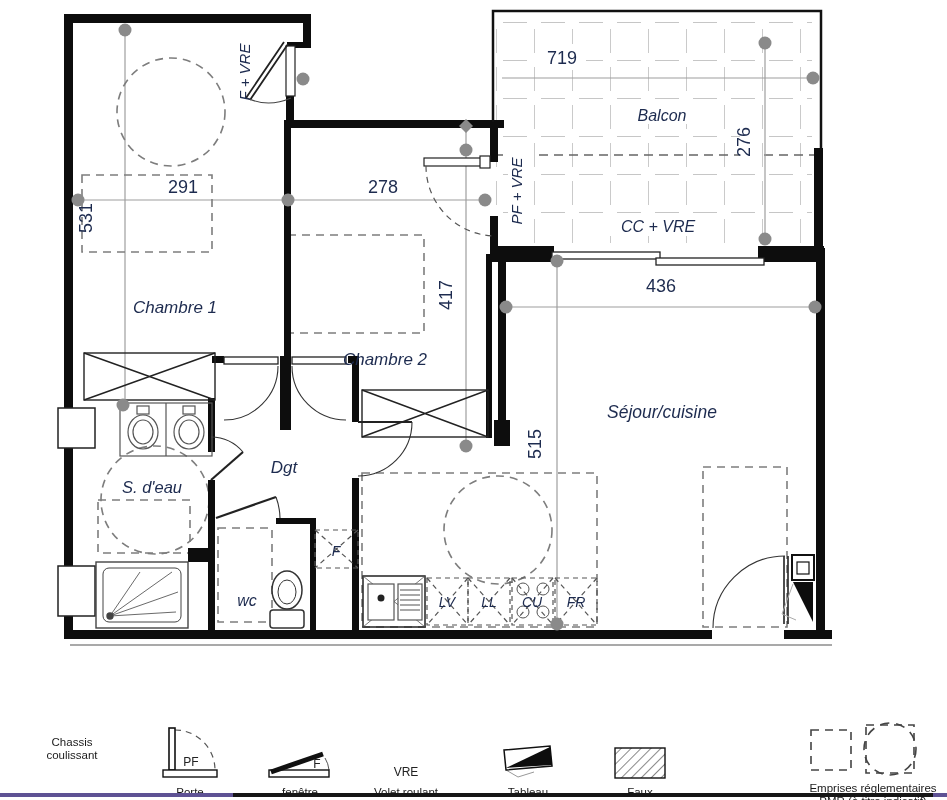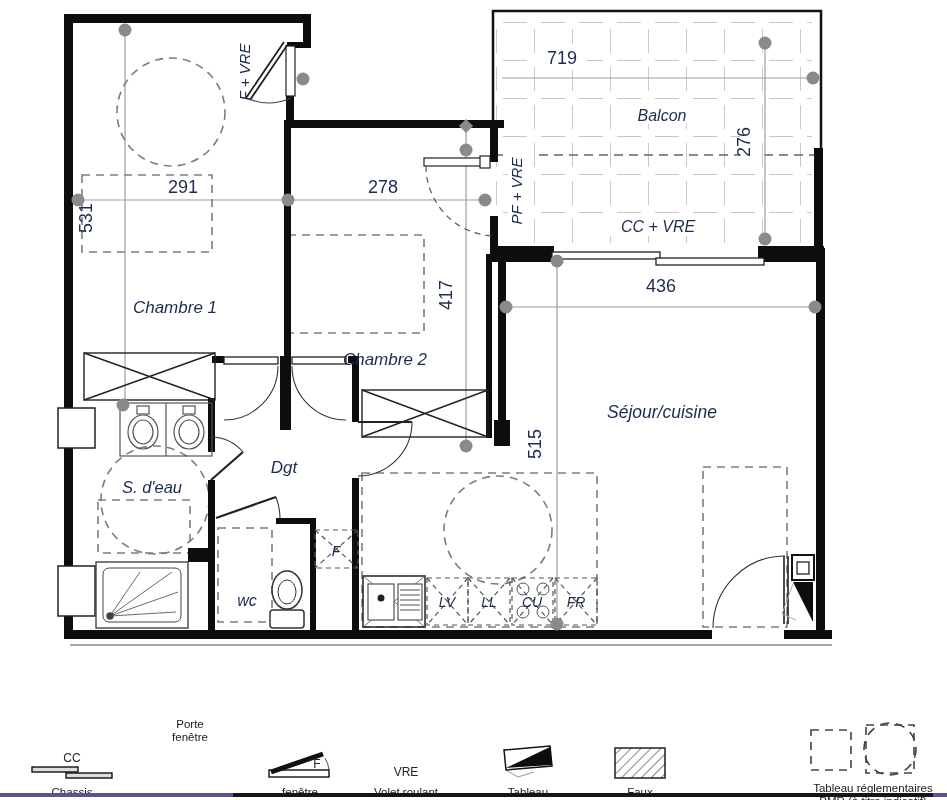--- a/index.html
+++ b/index.html
@@ -253,36 +253,35 @@
     <text class="app-label" x="489" y="607" font-size="14">LL</text>
     <text class="app-label" x="532" y="607" font-size="14">CU</text>
     <text class="app-label" x="576" y="607" font-size="14">FR</text>
     <text class="app-label" x="336" y="556" font-size="14">F</text>
   </g>
 </svg>
 
 <div class="legend">
 
   <div class="lg-item" style="left:22px;top:20px;width:100px;">
-    <div class="lg-sym">
-      <div style="display:flex;flex-direction:column;align-items:center;">
-        <span class="lg-code">CC</span>
-        <svg width="82" height="14">
-          <rect x="1" y="1" width="46" height="5" fill="#ddd" stroke="#111" stroke-width="1.4"></rect>
-          <rect x="35" y="7" width="46" height="5" fill="#ddd" stroke="#111" stroke-width="1.4"></rect>
-        </svg>
-      </div>
-    </div>
     <div class="lg-lbl">
       <div>Chassis</div>
       <div>coulissant</div>
     </div>
   </div>
 
   <div class="lg-item" style="left:145px;top:2px;width:90px;">
+    <div class="lg-sym" style="height:68px;">
+      <svg width="62" height="54">
+        <path d="M16,4 A40,40 0 0 1 56,44" stroke="#555" stroke-width="1.2" stroke-dasharray="6 5" fill="none"></path>
+        <rect x="10" y="2" width="6" height="42" fill="#fff" stroke="#111" stroke-width="1.6"></rect>
+        <rect x="4" y="44" width="54" height="7" fill="#fff" stroke="#111" stroke-width="1.4"></rect>
+        <text x="32" y="40" font-size="12" fill="#222" text-anchor="middle">PF</text>
+      </svg>
+    </div>
     <div class="lg-lbl">
       <div>Porte</div>
       <div>fenêtre</div>
     </div>
   </div>
 
   <div class="lg-item" style="left:255px;top:34px;width:90px;">
     <div class="lg-sym" style="height:36px;">
       <svg width="66" height="32">
         <path d="M58,10 A28,28 0 0 1 62,22" stroke="#555" stroke-width="1" fill="none"></path>
@@ -340,21 +339,21 @@
 
   <div class="lg-item" style="left:800px;top:8px;width:146px;">
     <div class="lg-sym" style="height:58px;">
       <svg width="130" height="56">
         <rect x="3" y="10" width="40" height="40" fill="none" stroke="#444" stroke-width="1.6" stroke-dasharray="8 6"></rect>
         <rect x="58" y="5" width="48" height="48" fill="none" stroke="#444" stroke-width="1.6" stroke-dasharray="8 6"></rect>
         <circle cx="82" cy="29" r="26" fill="none" stroke="#444" stroke-width="1.6" stroke-dasharray="9 7"></circle>
       </svg>
     </div>
     <div class="lg-lbl">
-      <div>Tableau réglementaires</div>
+      <div>Emprises réglementaires</div>
       <div>PMR (à titre indicatif)</div>
     </div>
   </div>
 </div>
 
 <div class="bottom-bar bar-purple" style="left:0;width:233px;"></div>
 <div class="bottom-bar bar-dark" style="left:233px;width:700px;"></div>
 <div class="bottom-bar bar-purple" style="left:933px;width:14px;"></div>
 
 </body></html>

